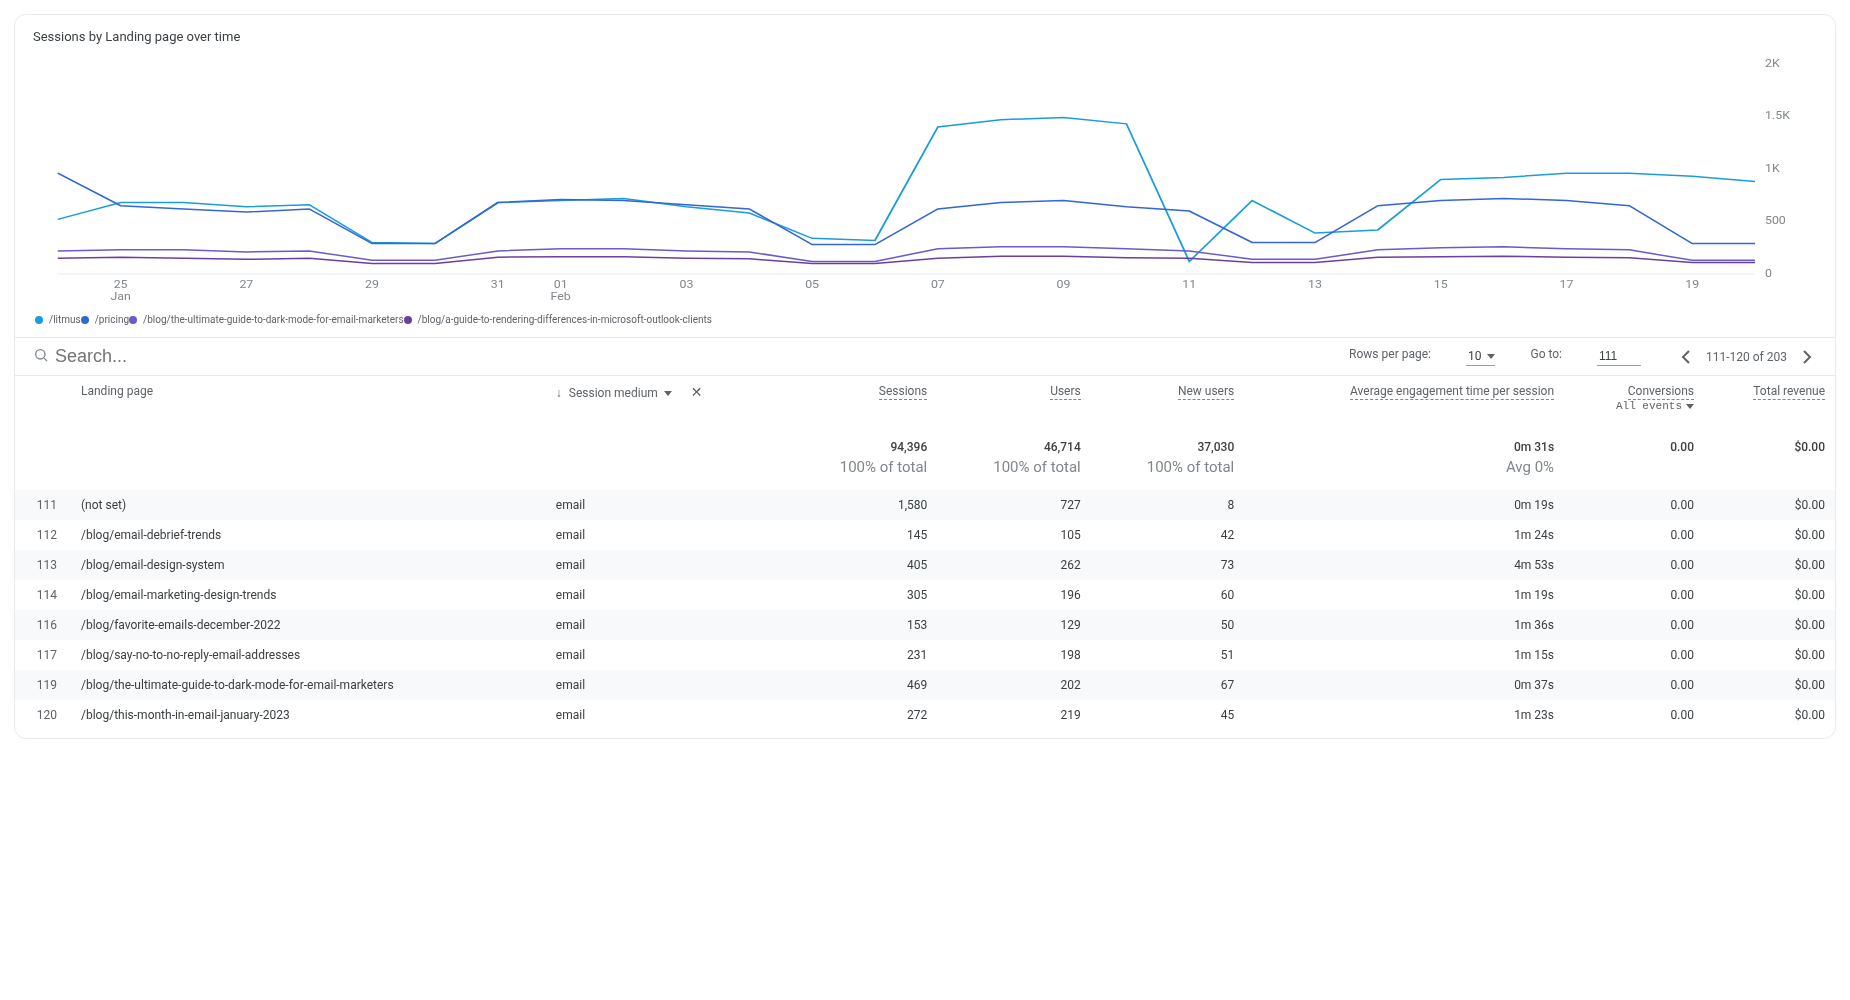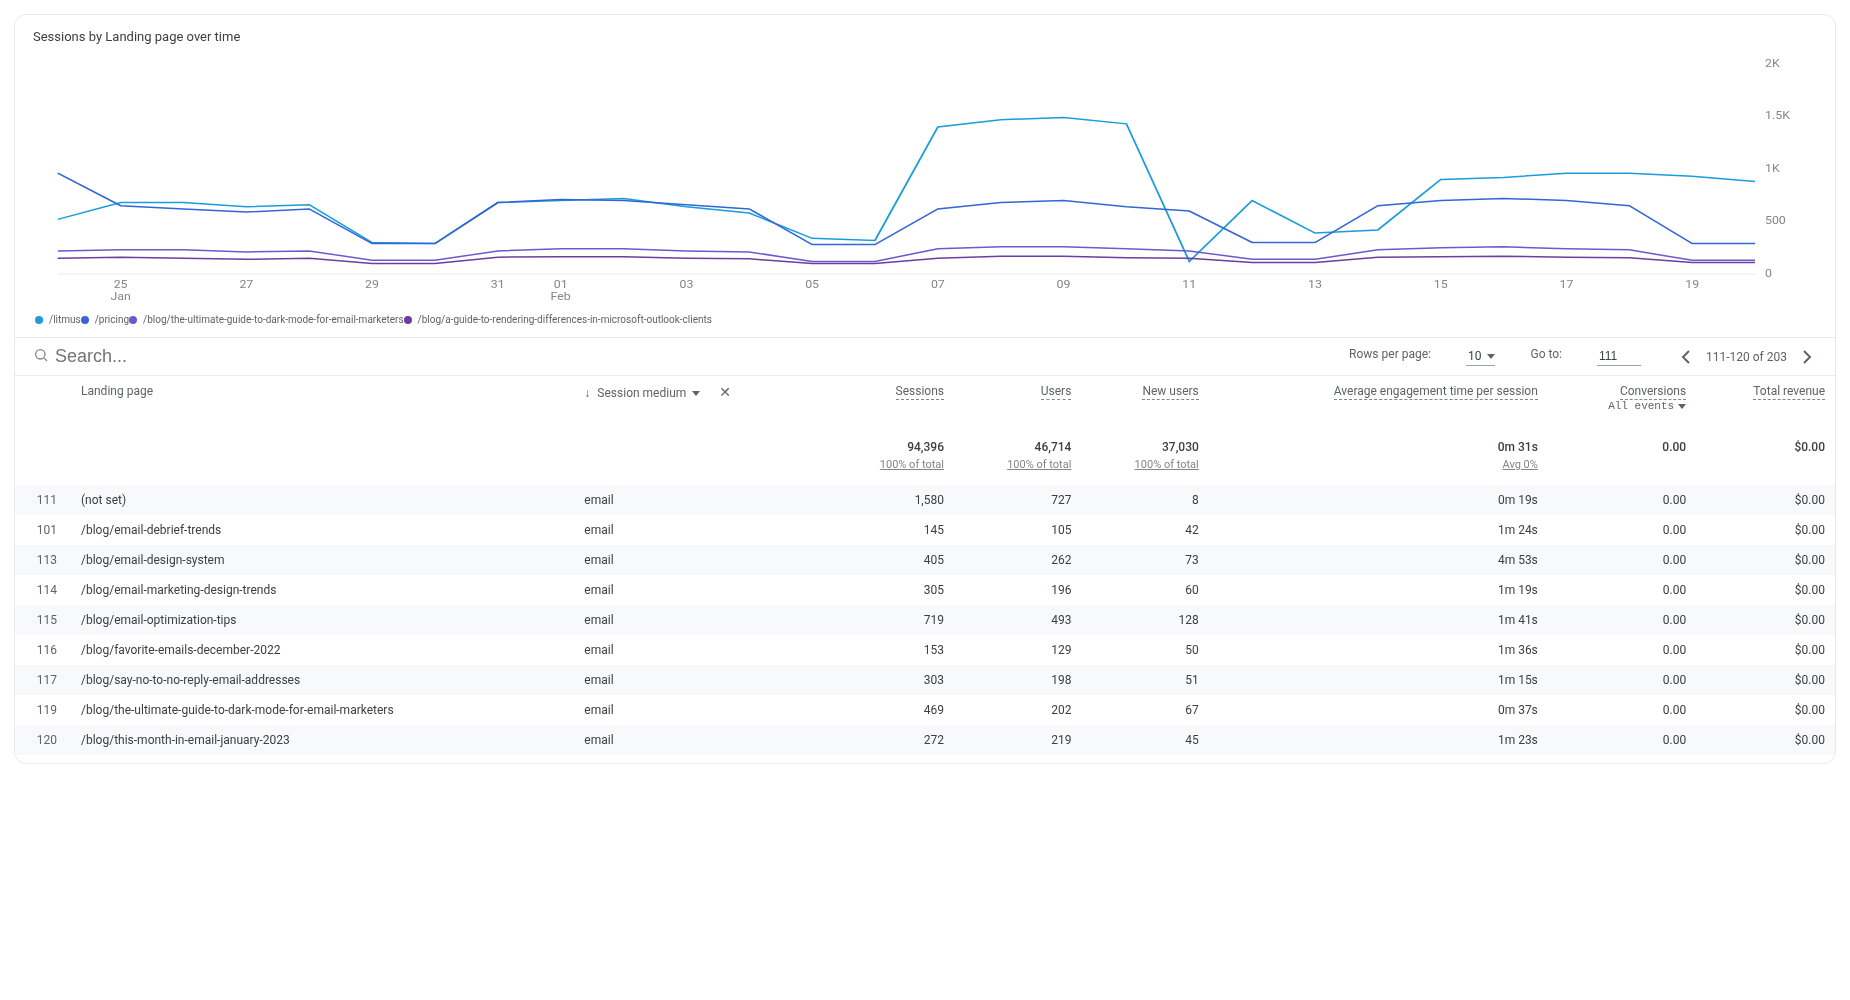--- a/index.html
+++ b/index.html
@@ -22,21 +22,21 @@
   .chev { width: 20px; height: 20px; display: inline-flex; align-items:center; justify-content:center; color:#5f6368; cursor:pointer; font-size:18px; }
   table { width: 100%; border-collapse: collapse; }
   th, td { padding: 8px 10px; text-align: right; font-size: 12px; color: #3c4043; white-space: nowrap; }
   th { font-weight: 400; color: #5f6368; vertical-align: top; }
   th.left, td.left { text-align: left; }
   th.idx, td.idx { text-align: right; width: 56px; color: #5f6368; padding-right:14px; }
   .dotted { border-bottom: 1px dashed #80868b; padding-bottom: 1px; }
   .allevents { font-size: 11px; color: #5f6368; display: inline-flex; align-items:center; gap:4px; margin-top:2px; cursor:pointer;font-family:Liberation Mono, monospace;}
   .allevents::after { content:""; border-left:4px solid transparent; border-right:4px solid transparent; border-top:5px solid #5f6368; }
   .totals td { font-weight: 500; padding-top: 20px; padding-bottom: 4px; }
-  .totals-sub td { color: #80868b; font-size: 11px; padding-top: 0; padding-bottom: 14px; text-decoration: underline; }
+  .totals-sub td { color: #80868b; font-size: 15px; padding-top: 0; padding-bottom: 14px; }
   tbody.data tr:nth-child(odd) { background: #f8f9fa; }
   .sort-arrow { font-size: 12px; margin-right: 4px; color:#5f6368; }
   .dropdown::after { content:""; display:inline-block; margin-left:6px; border-left:4px solid transparent; border-right:4px solid transparent; border-top:5px solid #5f6368; vertical-align:middle;}
   .x-btn { margin-left: 16px; color:#5f6368; cursor:pointer; font-size:14px; }
   .ylabel { font-size:10px; fill:#80868b; }
   .xlabel { font-size:10px; fill:#80868b; }
 </style>
 </head>
 <body>
 
@@ -177,21 +177,21 @@
     <td class="left">(not set)</td>
     <td class="left">email</td>
     <td>1,580</td>
     <td>727</td>
     <td>8</td>
     <td>0m 19s</td>
     <td>0.00</td>
     <td>$0.00</td>
         </tr>
         <tr>
-    <td class="idx">101</td>
+    <td class="idx">112</td>
     <td class="left">/blog/email-debrief-trends</td>
     <td class="left">email</td>
     <td>145</td>
     <td>105</td>
     <td>42</td>
     <td>1m 24s</td>
     <td>0.00</td>
     <td>$0.00</td>
         </tr>
         <tr>
@@ -210,46 +210,35 @@
     <td class="left">/blog/email-marketing-design-trends</td>
     <td class="left">email</td>
     <td>305</td>
     <td>196</td>
     <td>60</td>
     <td>1m 19s</td>
     <td>0.00</td>
     <td>$0.00</td>
         </tr>
         <tr>
-    <td class="idx">115</td>
-    <td class="left">/blog/email-optimization-tips</td>
-    <td class="left">email</td>
-    <td>719</td>
-    <td>493</td>
-    <td>128</td>
-    <td>1m 41s</td>
-    <td>0.00</td>
-    <td>$0.00</td>
-        </tr>
-        <tr>
     <td class="idx">116</td>
     <td class="left">/blog/favorite-emails-december-2022</td>
     <td class="left">email</td>
     <td>153</td>
     <td>129</td>
     <td>50</td>
     <td>1m 36s</td>
     <td>0.00</td>
     <td>$0.00</td>
         </tr>
         <tr>
     <td class="idx">117</td>
     <td class="left">/blog/say-no-to-no-reply-email-addresses</td>
     <td class="left">email</td>
-    <td>303</td>
+    <td>231</td>
     <td>198</td>
     <td>51</td>
     <td>1m 15s</td>
     <td>0.00</td>
     <td>$0.00</td>
         </tr>
         <tr>
     <td class="idx">119</td>
     <td class="left">/blog/the-ultimate-guide-to-dark-mode-for-email-marketers</td>
     <td class="left">email</td>

